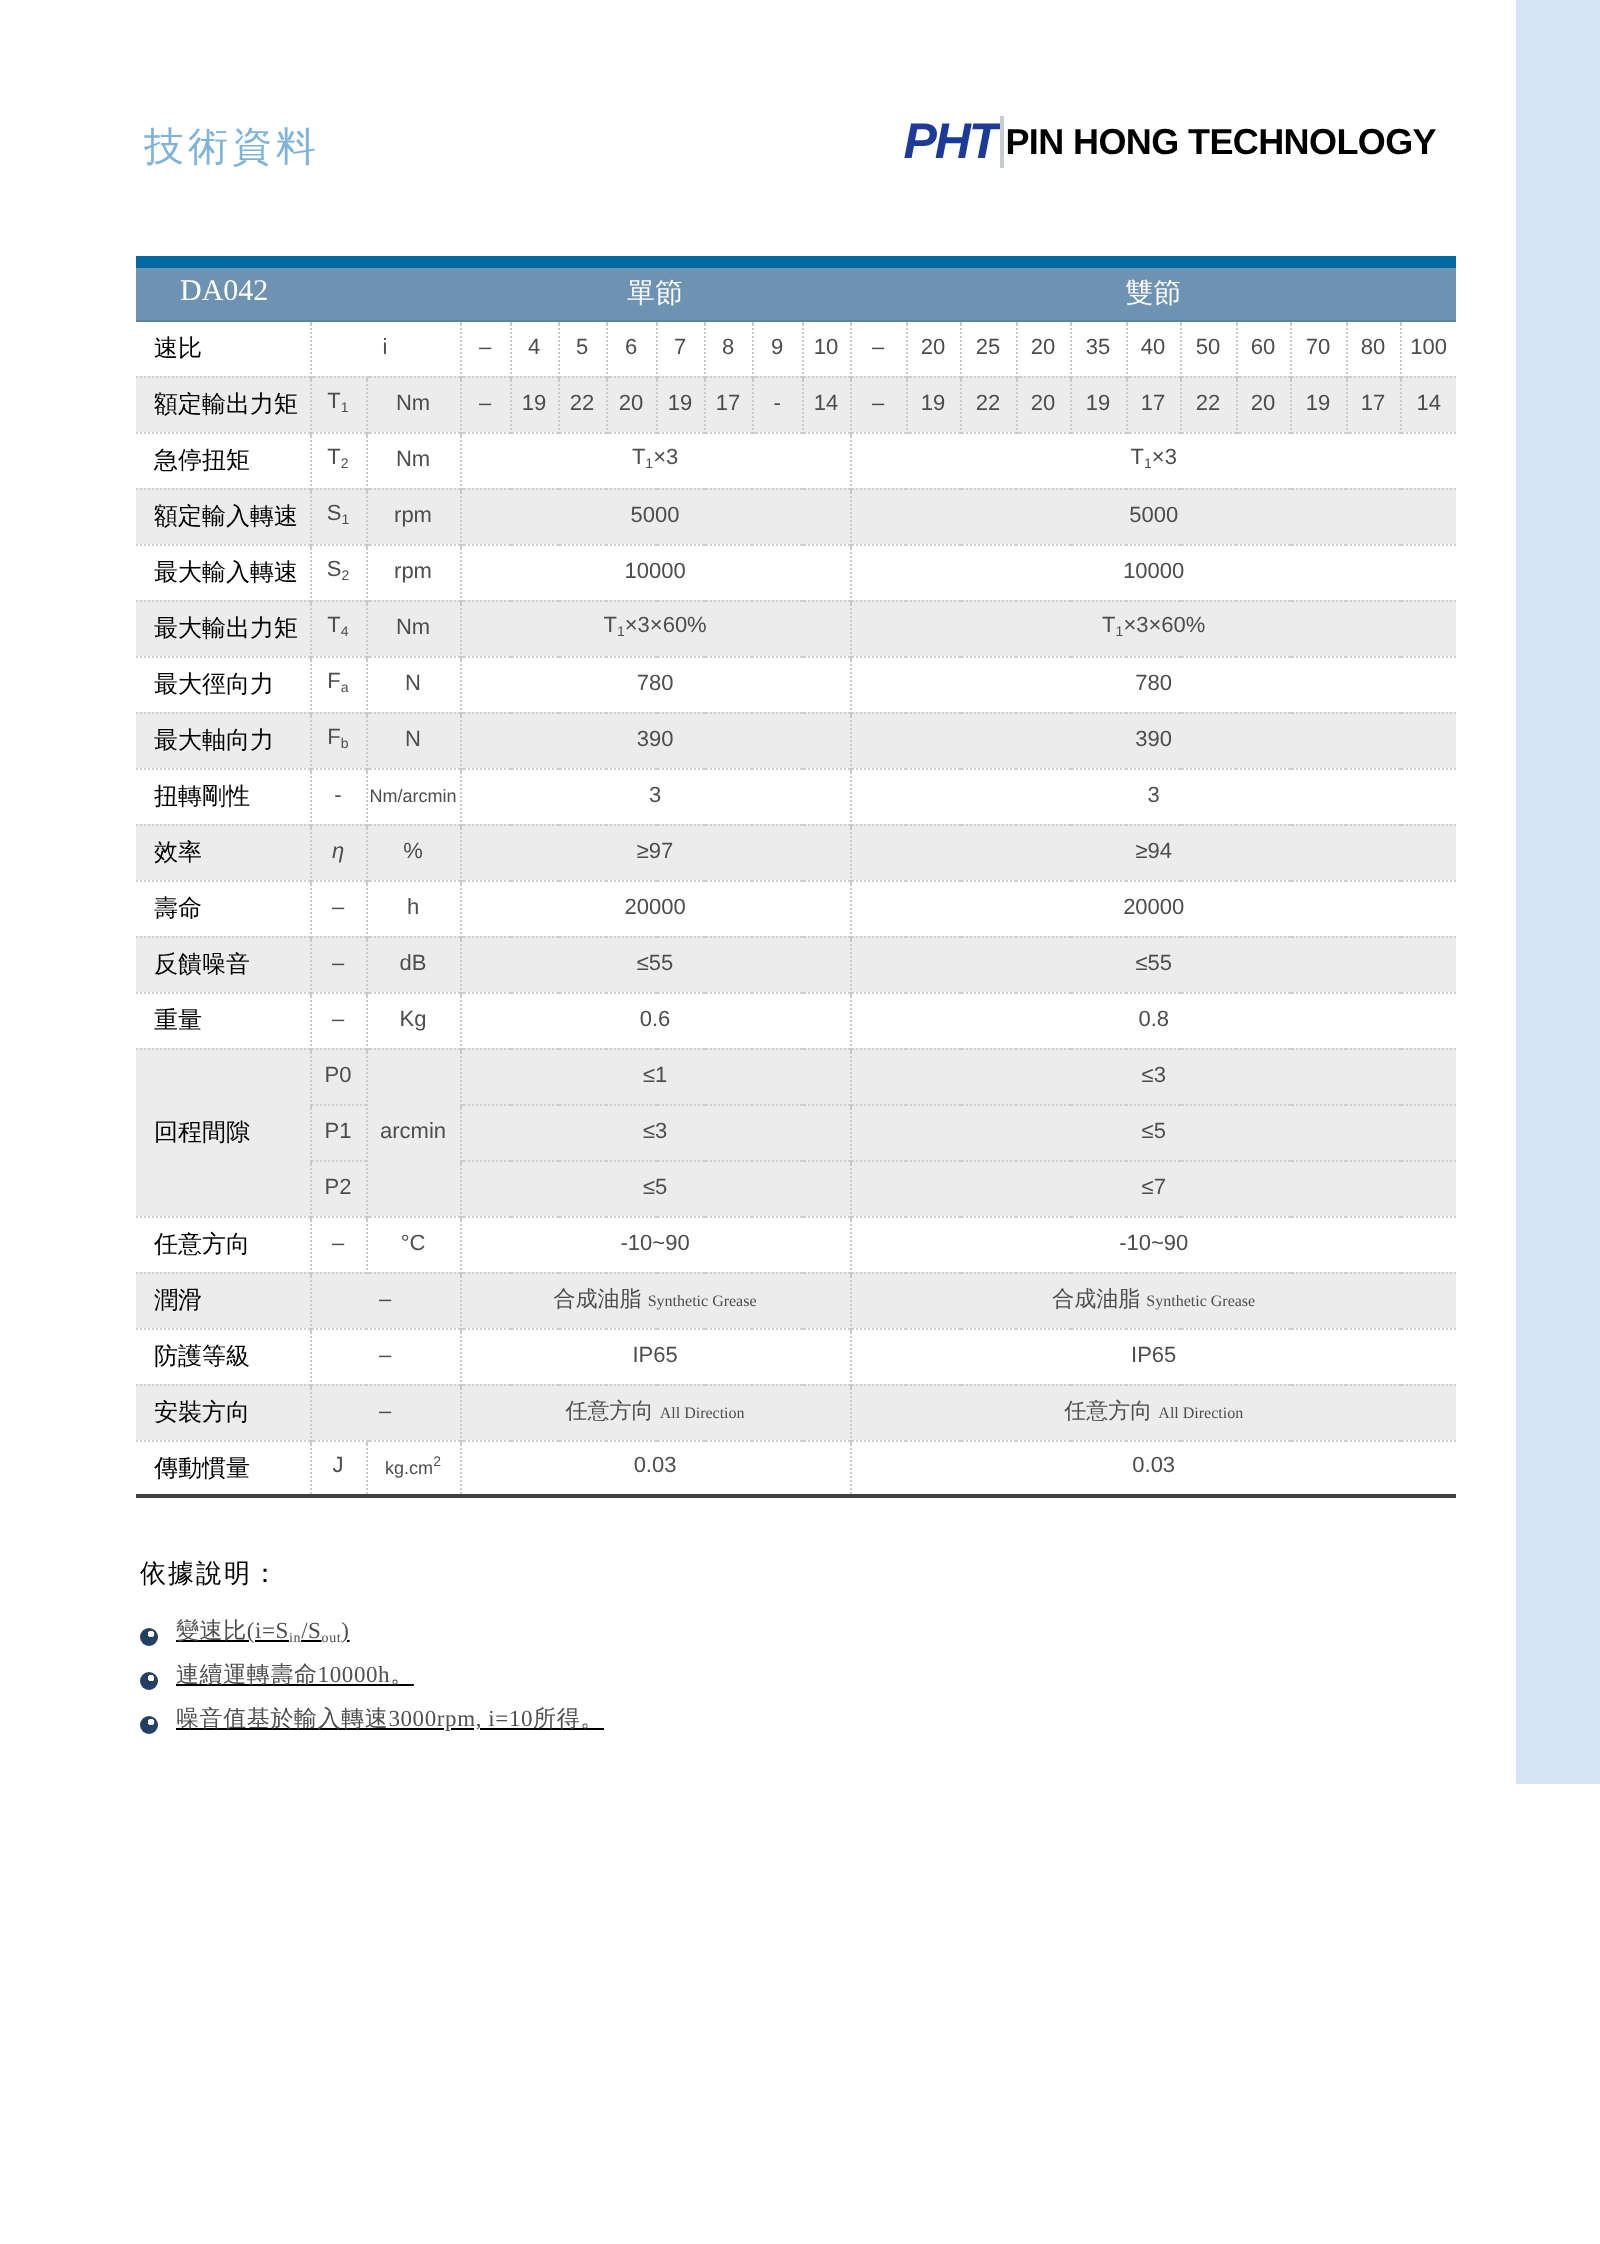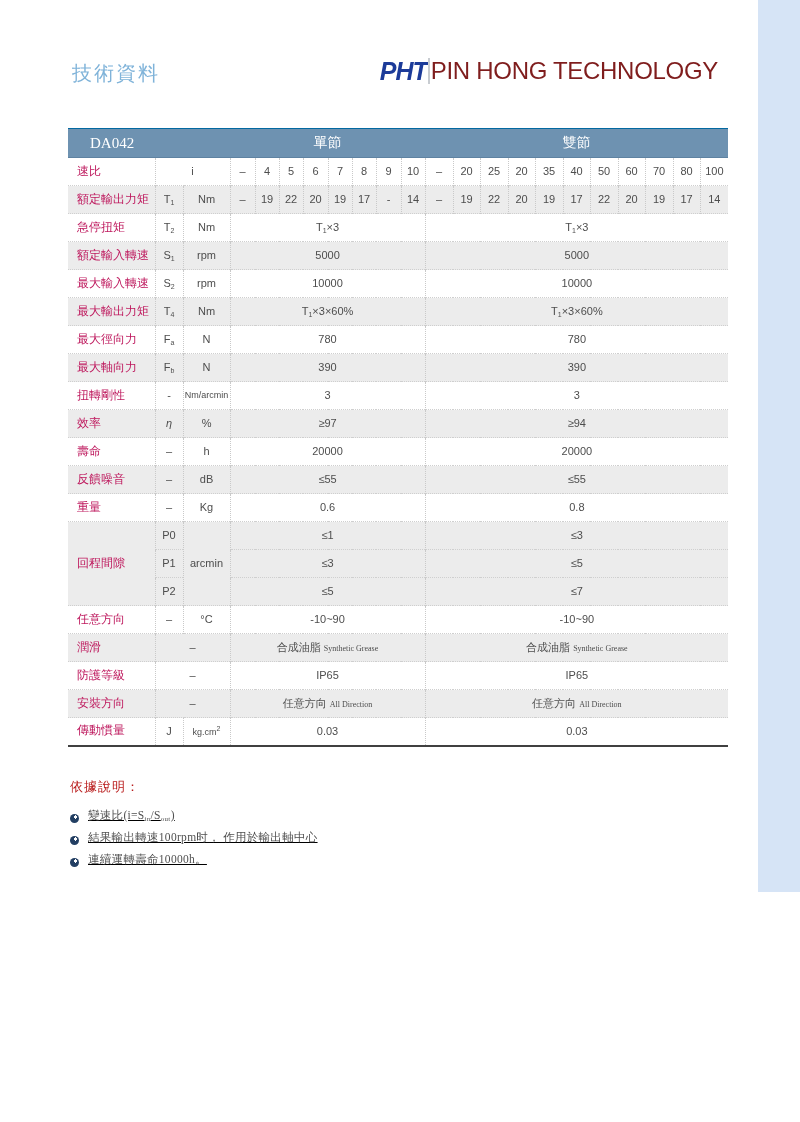--- a/index.html
+++ b/index.html
@@ -20,56 +20,56 @@
   .logo {
     position:absolute; top:56px; right:82px;
     display:flex; align-items:center; gap:1px; height:30px;
   }
   .logo-abbr {
     font-size:25px; font-weight:900; font-style:italic; color:#1c3b99;
     letter-spacing:-1px; font-family:"Liberation Sans",sans-serif;
   }
   .logo-divider { width:2px; height:26px; background:#c8ccd1; }
   .logo-name {
-    font-size:24px; font-weight:400; color:#7f1d1d; letter-spacing:-0.3px;
+    font-size:18px; font-weight:700; color:#000000; letter-spacing:-0.3px;
     font-family:"Liberation Sans",sans-serif;
   }
 
   table.spec {
     position:absolute; left:68px; top:128px; width:660px;
     border-collapse:collapse; table-layout:fixed;
     border-bottom:2px solid #404040;
   }
   table.spec thead th {
     background:#6e92b1; color:#ffffff; font-weight:400;
     font-family:"Liberation Serif","DejaVu Serif",serif;
     height:29px; font-size:14px; text-align:center;
-    border-top:1px solid #0369a1; border-bottom:1px solid #5e82a1;
+    border-top:6px solid #0369a1; border-bottom:1px solid #5e82a1;
   }
   table.spec thead th.model { text-align:left; padding-left:22px; font-size:15px; }
   table.spec tbody td {
     height:28px; text-align:center; vertical-align:middle;
     font-size:11px; color:#4d4d4d; line-height:1;
     border-top:1px dotted #cfcfcf; border-left:1px dotted #c9c9c9;
     background:#ffffff;
   }
   table.spec tbody td.lbl {
     text-align:left; padding-left:9px; border-left:none;
-    font-family:Liberation Mono, monospace;
-    font-size:12px; color:#be185d;
+    font-family:Liberation Sans, sans-serif;
+    font-size:12px; color:#000000;
   }
   table.spec tbody tr.shade td { background:#ececec; }
   table.spec tbody td.sm2 { font-size:9px; }
   table.spec sub { font-size:7px; vertical-align:-2px; }
   table.spec sup { font-size:7px; vertical-align:4px; }
   .sm { font-size:8px; font-family:"Liberation Serif","DejaVu Serif",serif; }
 
   .notes { position:absolute; left:70px; top:778px; width:560px; }
   .notes-heading {
-    font-size:13px; color:#b91c1c; margin-bottom:14px;
+    font-size:13px; color:#000000; margin-bottom:14px;
     font-family:"Liberation Serif","DejaVu Serif",serif; letter-spacing:1px;
   }
   .notes ul { list-style:none; }
   .notes li { display:flex; align-items:flex-end; margin-bottom:9px; height:13px;text-decoration:underline; }
   .bullet-icon {
     flex:0 0 auto; width:9px; height:9px; border-radius:50%;
     background:radial-gradient(circle at 62% 34%, #ffffff 0 1.6px, #233f63 1.7px);
     margin-right:9px;
   }
   .note-text {
@@ -307,23 +307,23 @@
 
   <div class="notes">
     <div class="notes-heading">依據說明：</div>
     <ul>
         <li>
           <span class="bullet-icon"></span>
           <span class="note-text">變速比(i=S<sub>in</sub>/S<sub>out</sub>)</span>
         </li>
         <li>
           <span class="bullet-icon"></span>
-          <span class="note-text">結果輸出轉速100rpm时， 作用於輸出軸中心</span>
+          <span class="note-text">連續運轉壽命10000h。</span>
         </li>
         <li>
           <span class="bullet-icon"></span>
-          <span class="note-text">連續運轉壽命10000h。</span>
+          <span class="note-text">噪音值基於輸入轉速3000rpm, i=10所得。</span>
         </li>
       </ul>
   </div>
 
   <div class="page-number">53</div>
 </div>
 
 </body></html>

